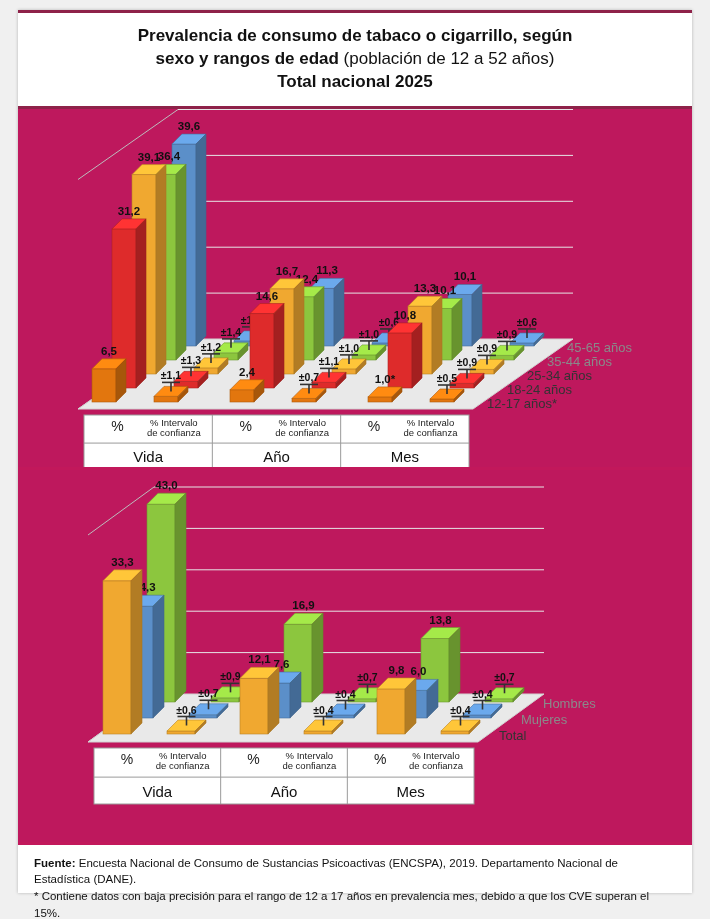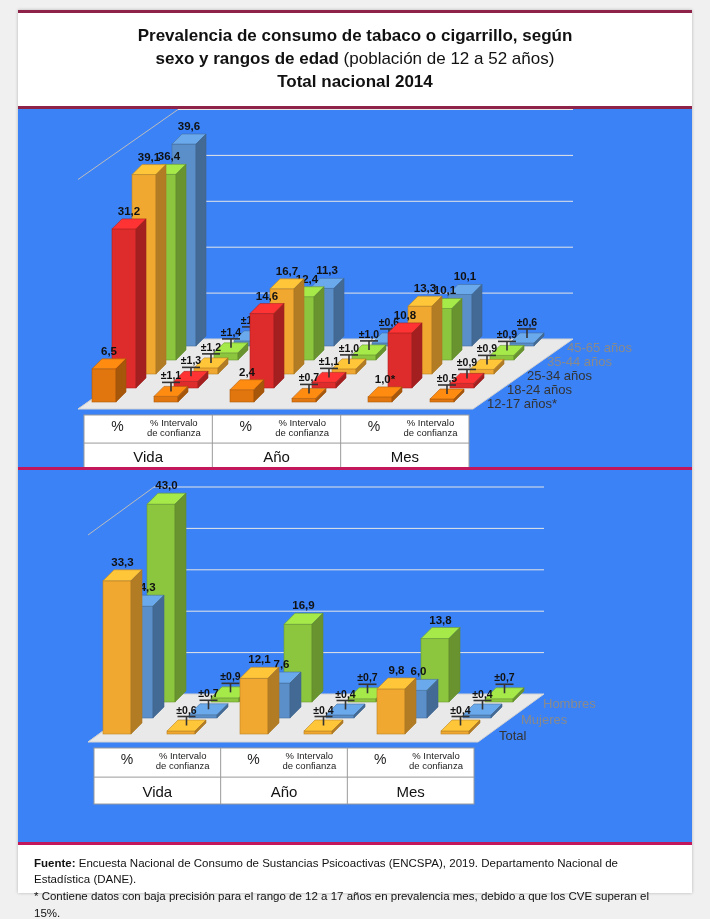--- a/index.html
+++ b/index.html
@@ -19,21 +19,21 @@
   .title-box{
     border-top:3px solid #8E2249;
     border-bottom:3px solid #8E2249;
     padding:12px 30px 12px 30px;
     text-align:center;
   }
   .title-line{font-size:17px;color:#111;line-height:1.35;}
   .title-line b{font-weight:bold;}
   .title-line span.reg{font-weight:normal;}
   
-  .panel{position:relative;width:674px;background:#3b82f6;}
+  .panel{position:relative;width:674px;background:#be185d;}
   .panel1{height:358px;}
   .panel2{height:372px;text-decoration:underline;}
   .divider{height:3px;background:#C2185B;width:674px;}
   .plot{position:absolute;left:0;top:0;width:674px;height:100%;}
   svg{display:block;}
   
   .footer{
     border-top:3px solid #C2185B;
     padding:10px 16px 8px 16px;
     font-size:11.5px;color:#111;line-height:1.45;
@@ -48,21 +48,21 @@
 <div class="page">
 
   <div class="title-box">
     <div class="title-line">
       <b>Prevalencia de consumo de tabaco o cigarrillo, según</b>
     </div>
     <div class="title-line">
       <b>sexo y rangos de edad</b><span class="reg"> (población de 12 a 52 años)</span>
     </div>
     <div class="title-line">
-      <b>Total nacional 2014</b>
+      <b>Total nacional 2025</b>
     </div>
   </div>
 
   <div class="panel panel1">
     <svg class="plot" id="svg-age" width="674" height="358">
         <line x1="160" y1="184.10000000000002" x2="555" y2="184.10000000000002" stroke="#e6e6e6" stroke-width="1"></line>
         <line x1="160" y1="138.20000000000002" x2="555" y2="138.20000000000002" stroke="#e6e6e6" stroke-width="1"></line>
         <line x1="160" y1="92.30000000000001" x2="555" y2="92.30000000000001" stroke="#e6e6e6" stroke-width="1"></line>
         <line x1="160" y1="46.400000000000034" x2="555" y2="46.400000000000034" stroke="#e6e6e6" stroke-width="1"></line>
         <line x1="160" y1="0.5000000000000568" x2="555" y2="0.5000000000000568" stroke="#e6e6e6" stroke-width="1"></line>

